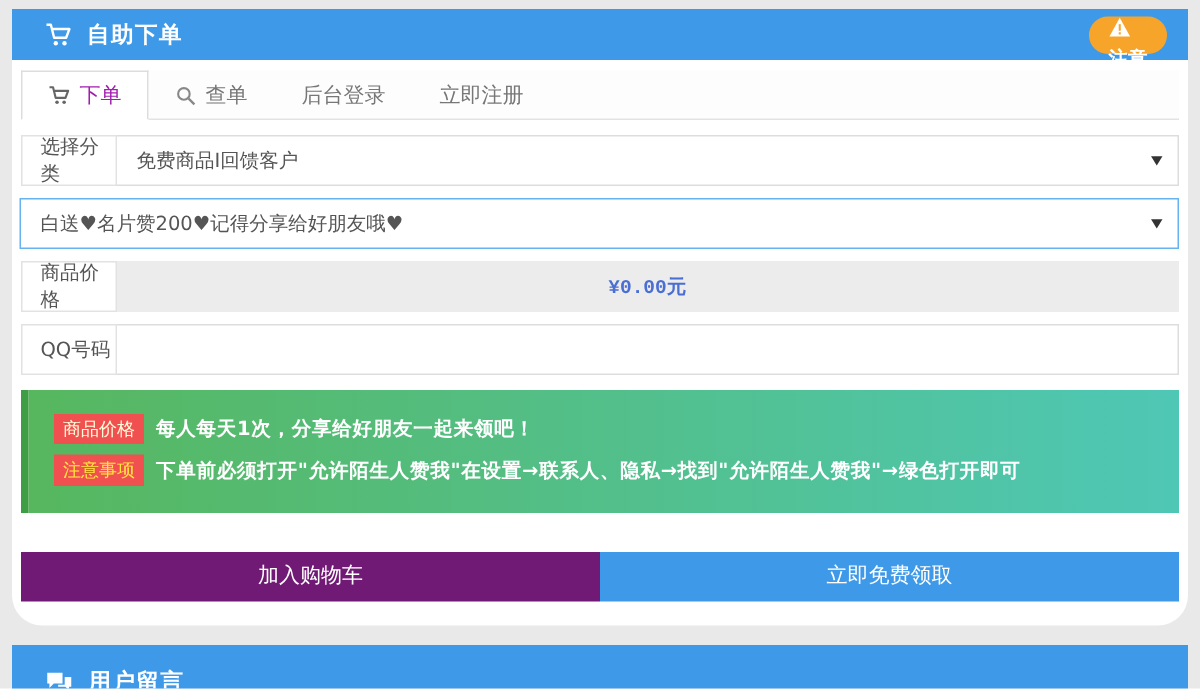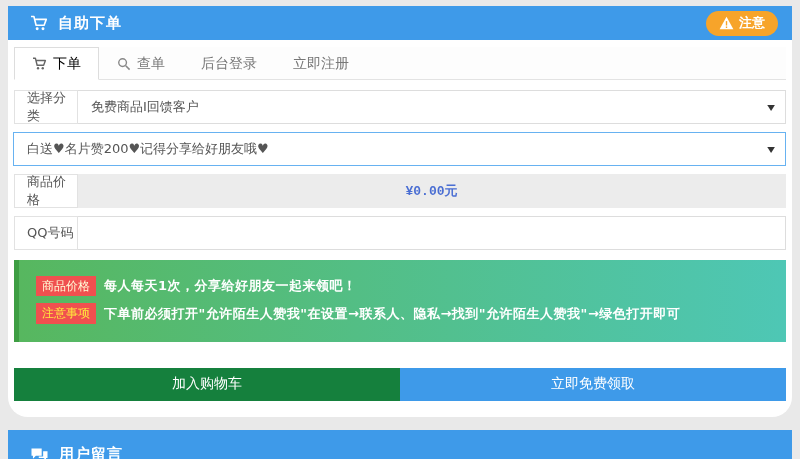--- a/index.html
+++ b/index.html
@@ -16,38 +16,39 @@
   
   .card-header {
     background:#3e9ae9; height:34px;
     display:flex; align-items:center;
     padding:0 14px 0 22px; color:#fff;
   }
   .card-header .title { font-size:15px; font-weight:bold; margin-left:10px; letter-spacing:1px; }
   .notice-btn {
     margin-left:auto; background:#f7a42a; color:#fff; border:none;
     border-radius:14px; height:25px; padding:0 13px;
-    display:flex; align-items:center; gap:5px;
+    display:flex; align-items:flex-start; gap:5px;
     font-size:13px; font-weight:bold; cursor:pointer;
     font-family:inherit;
+    flex-direction:column;
   }
 
   
   .card-body { padding:7px 6px 16px 6px; }
   .tabs {
     display:flex; height:33px; background:#fdfdfd;
     border-bottom:1px solid #e3e3e3; margin-bottom:10px;
   }
   .tab {
     display:flex; align-items:center; gap:6px;
     padding:0 17px; font-size:14px; color:#777;
     border:1px solid transparent; cursor:pointer; margin-bottom:-1px;
   }
   .tab.active {
-    background:#fff; border-color:#ddd; border-bottom-color:#fff; color:#000000;text-align:right;
+    background:#fff; border-color:#ddd; border-bottom-color:#fff; color:#a21caf;text-align:right;
   }
   .tab.promo { color:#e4393c; font-weight:bold; }
 
   
   .frow { display:flex; margin-bottom:8px; height:34px; }
   .frow-label {
     flex:none; width:64px; background:#fff;
     border:1px solid #e2e2e2;
     display:flex; align-items:center; padding-left:12px;
     font-size:13px; color:#555; z-index:2;
@@ -85,21 +86,21 @@
   .badge {
     flex:none; background:#f0504f; color:#fffdd9;
     font-size:12px; padding:3px 6px; margin-right:8px; line-height:1.2;
   }
   .badge.warn { color:#ffe83d; }
   .notice-text { color:#fff; font-weight:bold; font-size:13px; letter-spacing:.5px; }
 
   
   .actions { display:flex; height:33px; }
   .btn { flex:1; border:none; color:#fff; font-size:14px; cursor:pointer; font-family:inherit; }
-  .btn-green { background:#15803d; }
+  .btn-green { background:#701a75; }
   .btn-blue  { background:#3e9ae9; }
 
   
   .footer-card {
     margin:13px 8px 0 8px; background:#3e9ae9; height:50px;
     display:flex; align-items:center; padding-left:22px; color:#fff;
   }
   .footer-card .title { font-size:15px; font-weight:bold; margin-left:10px; letter-spacing:1px; }
 
   .icon { display:inline-flex; align-items:center; justify-content:center; }

